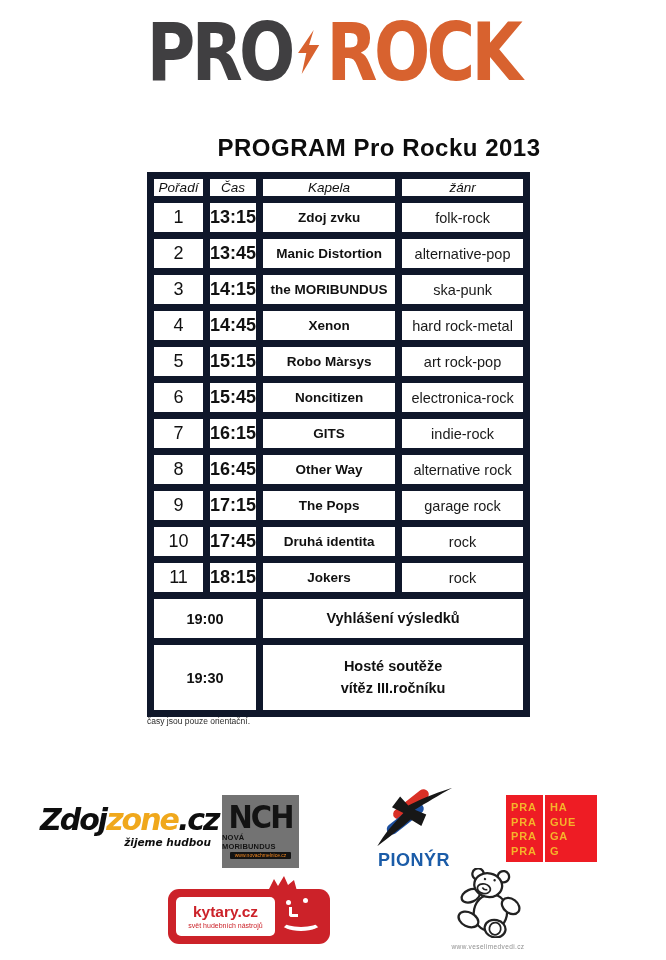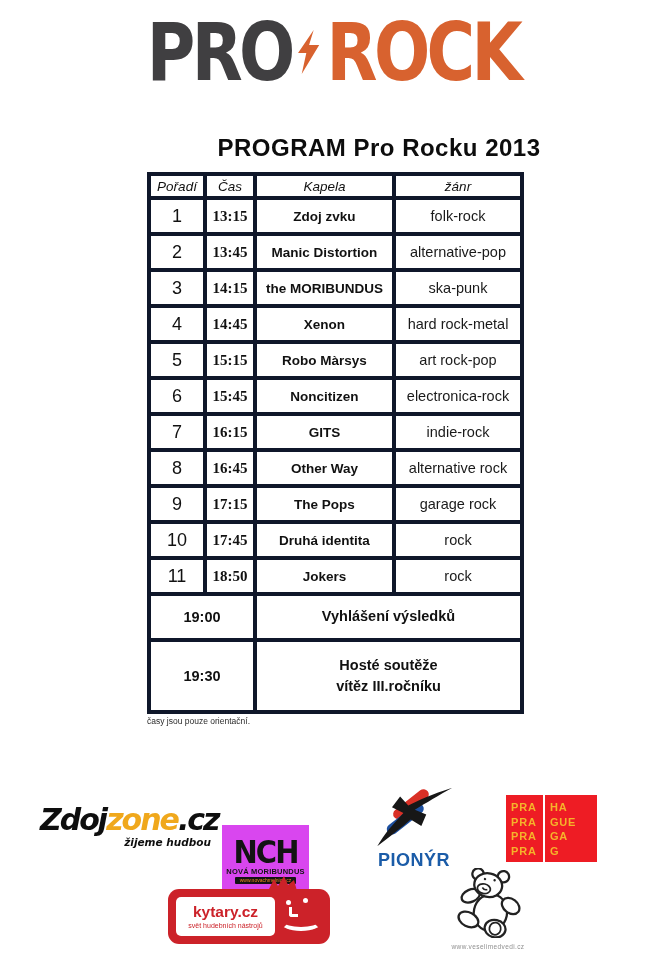--- a/index.html
+++ b/index.html
@@ -32,27 +32,27 @@
     color:#0d0d0d;
     margin-left:46px;
   }
 
   
   table.program {
     position:absolute; left:147px; top:172px;
     border-collapse:collapse; table-layout:fixed;
     background:#fff;
   }
-  table.program td, table.program th { border:4px solid #0f172a; text-align:center; vertical-align:middle; }
+  table.program td, table.program th { border:7px solid #0f172a; text-align:center; vertical-align:middle; }
   th.h { height:24px; font-style:italic; font-weight:500; font-size:13.5px; }
   .col-order { width:56px; } .col-time { width:50px; }
   .col-band { width:139px; } .col-genre { width:128px; }
   tr.data-row td { height:36px; }
   td.c-order { font-size:18px; font-weight:500; }
-  td.c-time  { font-size:15px; font-weight:bold;font-family:Liberation Serif, serif; }
+  td.c-time  { font-size:18px; font-weight:bold; }
   td.c-band  { font-size:13.5px; font-weight:bold; }
   td.c-genre { font-size:14.5px; font-weight:normal; color:#1a1a1a; }
   tr.finale-1 td { height:46px; }
   tr.finale-2 td { height:72px; }
   td.c-finale-time { font-size:14.5px; font-weight:bold; }
   td.c-finale-text { font-size:14.5px; font-weight:bold; line-height:1.45; }
 
   .footnote {
     position:absolute; left:147px; top:716px; width:373px;
     text-align:left; font-size:8.5px; color:#2b2b2b;
@@ -66,23 +66,23 @@
     white-space:nowrap; color:#0e0e0e;
   }
   .bz-zone { color:#F0A81C; }
   .bz-tag {
     text-align:right; padding-right:4px; margin-top:-1px;
     font-family:"DejaVu Sans", sans-serif;
     font-size:10.5px; font-weight:900; font-style:italic; color:#0e0e0e;
   }
 
   .nch {
-    position:absolute; left:222px; top:795px; width:87px; height:73px;
-    background:#d946ef; display:flex; flex-direction:column;
-    align-items:center; justify-content:center; gap:1px;margin-top:30px;
+    position:absolute; left:222px; top:795px; width:77px; height:73px;
+    background:#737373; display:flex; flex-direction:column;
+    align-items:center; justify-content:center; gap:1px;
   }
   .nch-abbr {
     font-family:"DejaVu Sans", sans-serif; color:#131313;
     font-size:29px; font-weight:900; letter-spacing:-2px; line-height:0.95;
     transform:scaleY(1.1);
   }
   .nch-name { font-size:7.5px; font-weight:900; color:#131313; letter-spacing:0.2px; }
   .nch-bar  { background:#131313; color:#F6891F; font-size:5px; line-height:7px; padding:0 5px; border-radius:1px; }
 
   .pionyr { position:absolute; left:364px; top:786px; width:100px; text-align:center; }
@@ -204,21 +204,21 @@
     <td class="c-genre">garage rock</td>
   </tr>
   <tr class="data-row">
     <td class="c-order">10</td>
     <td class="c-time">17:45</td>
     <td class="c-band">Druhá identita</td>
     <td class="c-genre">rock</td>
   </tr>
   <tr class="data-row">
     <td class="c-order">11</td>
-    <td class="c-time">18:50</td>
+    <td class="c-time">18:15</td>
     <td class="c-band">Jokers</td>
     <td class="c-genre">rock</td>
   </tr>
   <tr class="finale-1">
     <td class="c-finale-time" colspan="2">19:00</td>
     <td class="c-finale-text" colspan="2">Vyhlášení výsledků</td>
   </tr>
   <tr class="finale-2">
     <td class="c-finale-time" colspan="2">19:30</td>
     <td class="c-finale-text" colspan="2">

